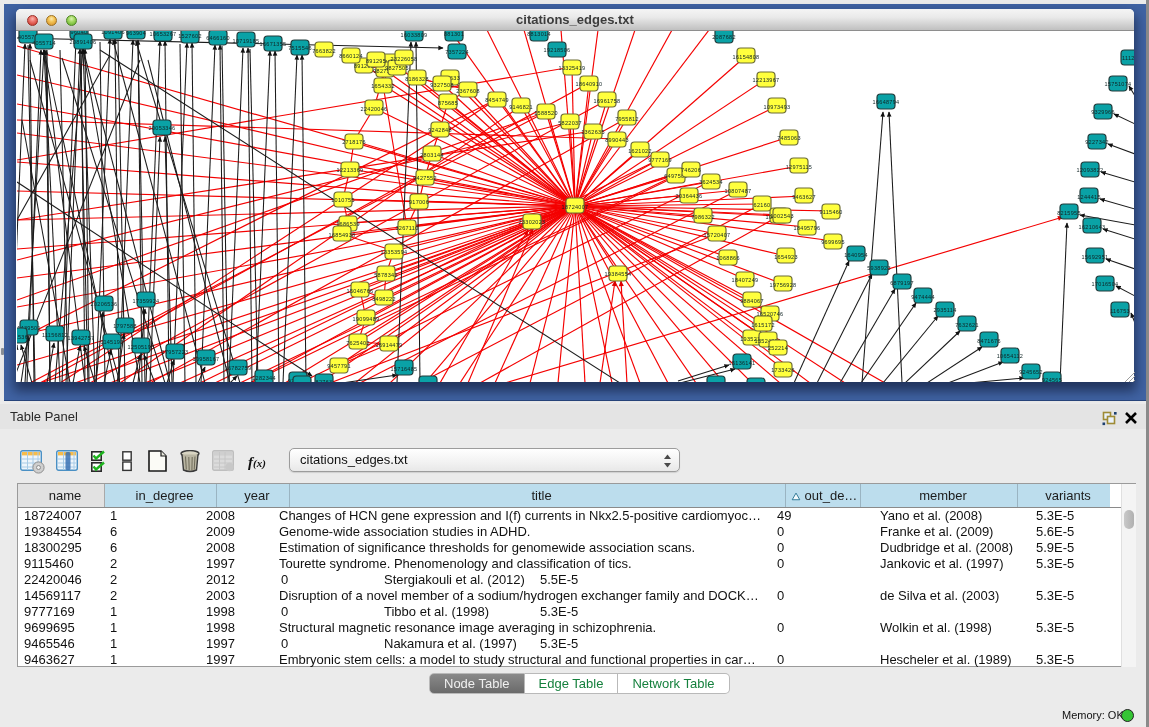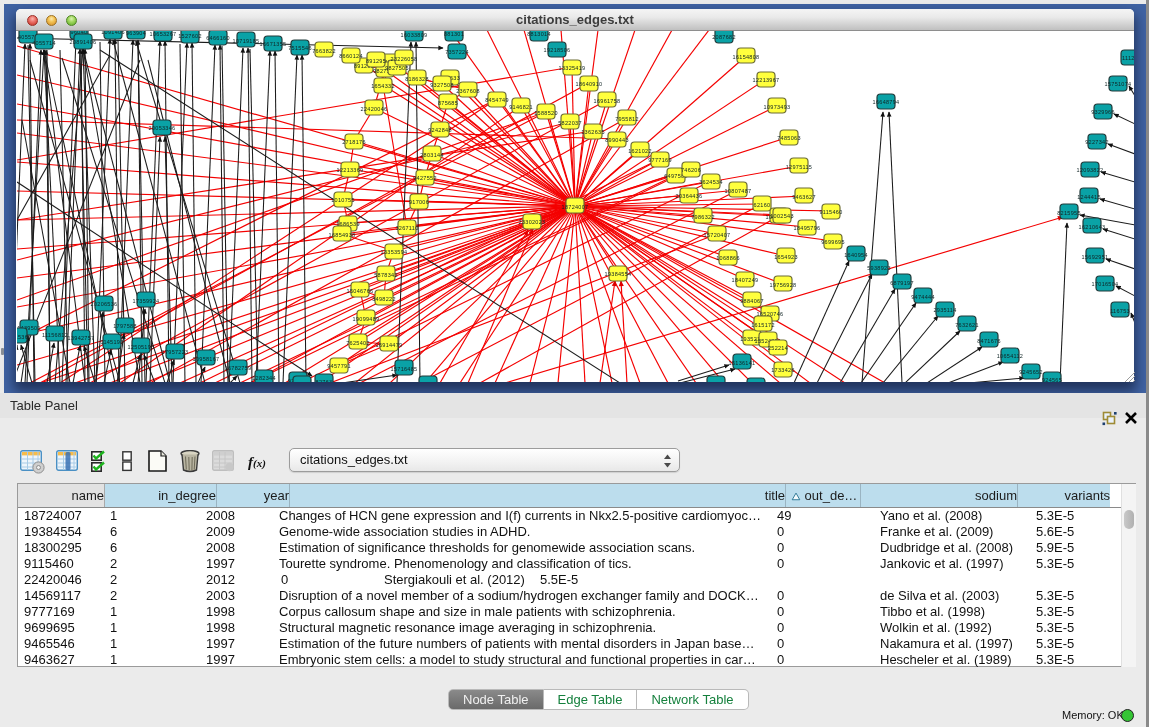--- a/index.html
+++ b/index.html
@@ -12,46 +12,46 @@
 .titlebar { position:absolute; left:0; top:0; width:100%; height:22px; border-radius:5px 5px 0 0;
   background:linear-gradient(180deg,#f5f5f5 0%,#e9e9e9 40%,#d4d4d4 70%,#c0c0c0 100%);
   border-bottom:1px solid #8e8e8e; }
 .titlebar .ttl { text-align:center; font-size:13px; font-weight:bold; color:#3c3c3c; line-height:22px; }
 .tl { position:absolute; top:6px; width:11px; height:11px; border-radius:50%; }
 .tl.r { left:11px; background:radial-gradient(circle at 50% 32%,#f9b6b0 0%,#ee7a72 35%,#d94f44 70%,#b33a30 100%); border:1px solid #9a2f27;}
 .tl.y { left:30px; background:radial-gradient(circle at 50% 32%,#fbe9b0 0%,#f3c353 40%,#e0a23a 75%,#c4882b 100%); border:1px solid #9d7020;}
 .tl.g { left:50px; background:radial-gradient(circle at 50% 32%,#d9f3b2 0%,#a2d860 40%,#79bd3e 75%,#5f9c2e 100%); border:1px solid #4e8424;}
 .canvas { position:absolute; left:1px; top:23px; width:1116px; height:350px; background:#fff; overflow:hidden; }
 .grip { position:absolute; left:1106px; top:338px; width:14px; height:14px; }
-.panelhead { position:absolute; left:0; top:393px; width:1146px; height:25px; background:#e4e4e4; }
+.panelhead { position:absolute; left:0; top:404px; width:1146px; height:25px; background:#e4e4e4; }
 .panelhead .pt { position:absolute; left:10px; top:5px; font-size:13px; color:#2a2a2a; }
 .combo { position:absolute; left:289px; top:448px; width:391px; height:24px; border:1px solid #9c9c9c; border-radius:5px;
   background:linear-gradient(180deg,#ffffff 0%,#f2f2f2 60%,#e8e8e8 100%); font-size:13px; color:#111; line-height:22px; padding-left:10px;
   box-shadow:0 1px 1px rgba(0,0,0,0.12);}
 .combo svg { position:absolute; right:7px; top:5px; }
 .table { position:absolute; left:17px; top:483px; width:1119px; height:184px; background:#fff;
   border:1px solid #9a9a9a; }
 .thead { position:absolute; left:0; top:0; height:24px; width:1117px; display:flex;
   border-bottom:1px solid #8a8a8a; font-size:13px; color:#1c1c1c; }
-.thead > div { background:#bcdded; border-right:1px solid #9ab4c2; text-align:right; line-height:23px; text-indent:8px; }
+.thead > div { background:#bcdded; border-right:1px solid #9ab4c2; text-align:center; line-height:23px; text-indent:8px; }
 .thead .h1 { width:87px; background:#e2e2e2; border-right:1px solid #a9a9a9; }
 .thead .h2 { width:112px; } .thead .h3 { width:73px; } .thead .h4 { width:496px; }
 .thead .h5 { width:75px; text-align:left; padding-left:5px; text-indent:0; } .thead .h6 { width:157px; } .thead .h7 { width:92px; border-right:none;}
 .tbody { position:absolute; left:0; top:24px; width:1117px; height:159px; overflow:hidden;
   font-size:13px; color:#111; }
 .trow { display:flex; height:16px; line-height:16px; white-space:nowrap; }
 .trow > div { overflow:hidden; }
 .c1 { width:87px; padding-left:6px; } .c2 { width:96px; padding-left:5px; }
 .c3 { width:73px; padding-left:5px; } .c4 { width:496px; padding-left:5px; }
 .c5 { width:75px; padding-left:7px; } .c6 { width:157px; padding-left:6px;margin-left:29px; }
 .c7 { width:92px; padding-left:5px; }
 .vscroll { position:absolute; left:1103px; top:0px; width:15px; height:183px; background:#f4f4f4; border-left:1px solid #e0e0e0;}
 .vthumb { position:absolute; left:2px; top:26px; width:10px; height:19px; border-radius:5px;
   background:linear-gradient(90deg,#c9c9c9,#b0b0b0); }
-.tabs { position:absolute; left:448px; top:673px; height:21px; display:flex; font-size:13px;margin-top:16px; }
+.tabs { position:absolute; left:429px; top:673px; height:21px; display:flex; font-size:13px; }
 .tabs .seg { height:21px; line-height:20px; padding:0 14px; background:#fff; border:1px solid #b9b9b9; border-left:none; color:#15803d; }
 .tabs .seg.first { border-radius:5px 0 0 5px; border-left:1px solid #b9b9b9; background:linear-gradient(180deg,#8a8a8a,#6a6a6a); color:#f0f0f0; }
 .tabs .seg.last { border-radius:0 5px 5px 0; }
 .mem { position:absolute; left:1062px; top:709px; font-size:11px; color:#111; }
 .memdot { position:absolute; left:1121px; top:709px; width:13px; height:13px; border-radius:50%;
   background:#35c535; border:1.5px solid #222; }
 </style></head>
 <body>
 <div class="rightstrip"></div>
 <div style="position:absolute;left:1px;top:348px;width:3px;height:7px;background:#8a8f96;border-radius:1px"></div>
@@ -737,21 +737,21 @@
     </svg></div>
 <div class="table">
   <div class="thead">
     <div class="h1">name</div>
       <div class="h2">in_degree</div>
       <div class="h3">year</div>
     <div class="h4">title</div>
       <div class="h5"><svg width="10" height="9" viewBox="0 0 10 10" style="vertical-align:-1px">
           <path d="M5,1.2 L9.2,8.6 L0.8,8.6 z" fill="#f4fafd" stroke="#23708f" stroke-width="1"></path>
         </svg> out_de…</div>
-      <div class="h6">sodium</div>
+      <div class="h6">member</div>
       <div class="h7">variants</div>
   </div>
   <div class="tbody">
 <div class="trow">
         <div class="c1">18724007</div>
         <div class="c2">1</div>
         <div class="c3">2008</div>
         <div class="c4">Changes of HCN gene expression and I(f) currents in Nkx2.5-positive cardiomyoc…</div>
         <div class="c5">49</div>
         <div class="c6">Yano et al. (2008)</div>
@@ -798,39 +798,37 @@
         <div class="c3">2003</div>
         <div class="c4">Disruption of a novel member of a sodium/hydrogen exchanger family and DOCK…</div>
         <div class="c5">0</div>
         <div class="c6">de Silva et al. (2003)</div>
         <div class="c7">5.3E-5</div>
       </div>
 <div class="trow">
         <div class="c1">9777169</div>
         <div class="c2">1</div>
         <div class="c3">1998</div>
-        <div class="c4">Corpus callosum shape and size in male patients with schizophrenia.</div>
         <div class="c5">0</div>
         <div class="c6">Tibbo et al. (1998)</div>
         <div class="c7">5.3E-5</div>
       </div>
 <div class="trow">
         <div class="c1">9699695</div>
         <div class="c2">1</div>
         <div class="c3">1998</div>
         <div class="c4">Structural magnetic resonance image averaging in schizophrenia.</div>
         <div class="c5">0</div>
-        <div class="c6">Wolkin et al. (1992)</div>
+        <div class="c6">Wolkin et al. (1998)</div>
         <div class="c7">5.3E-5</div>
       </div>
 <div class="trow">
         <div class="c1">9465546</div>
         <div class="c2">1</div>
         <div class="c3">1997</div>
-        <div class="c4">Estimation of the future numbers of patients with mental disorders in Japan base…</div>
         <div class="c5">0</div>
         <div class="c6">Nakamura et al. (1997)</div>
         <div class="c7">5.3E-5</div>
       </div>
 <div class="trow">
         <div class="c1">9463627</div>
         <div class="c2">1</div>
         <div class="c3">1997</div>
         <div class="c4">Embryonic stem cells: a model to study structural and functional properties in car…</div>
         <div class="c5">0</div>

